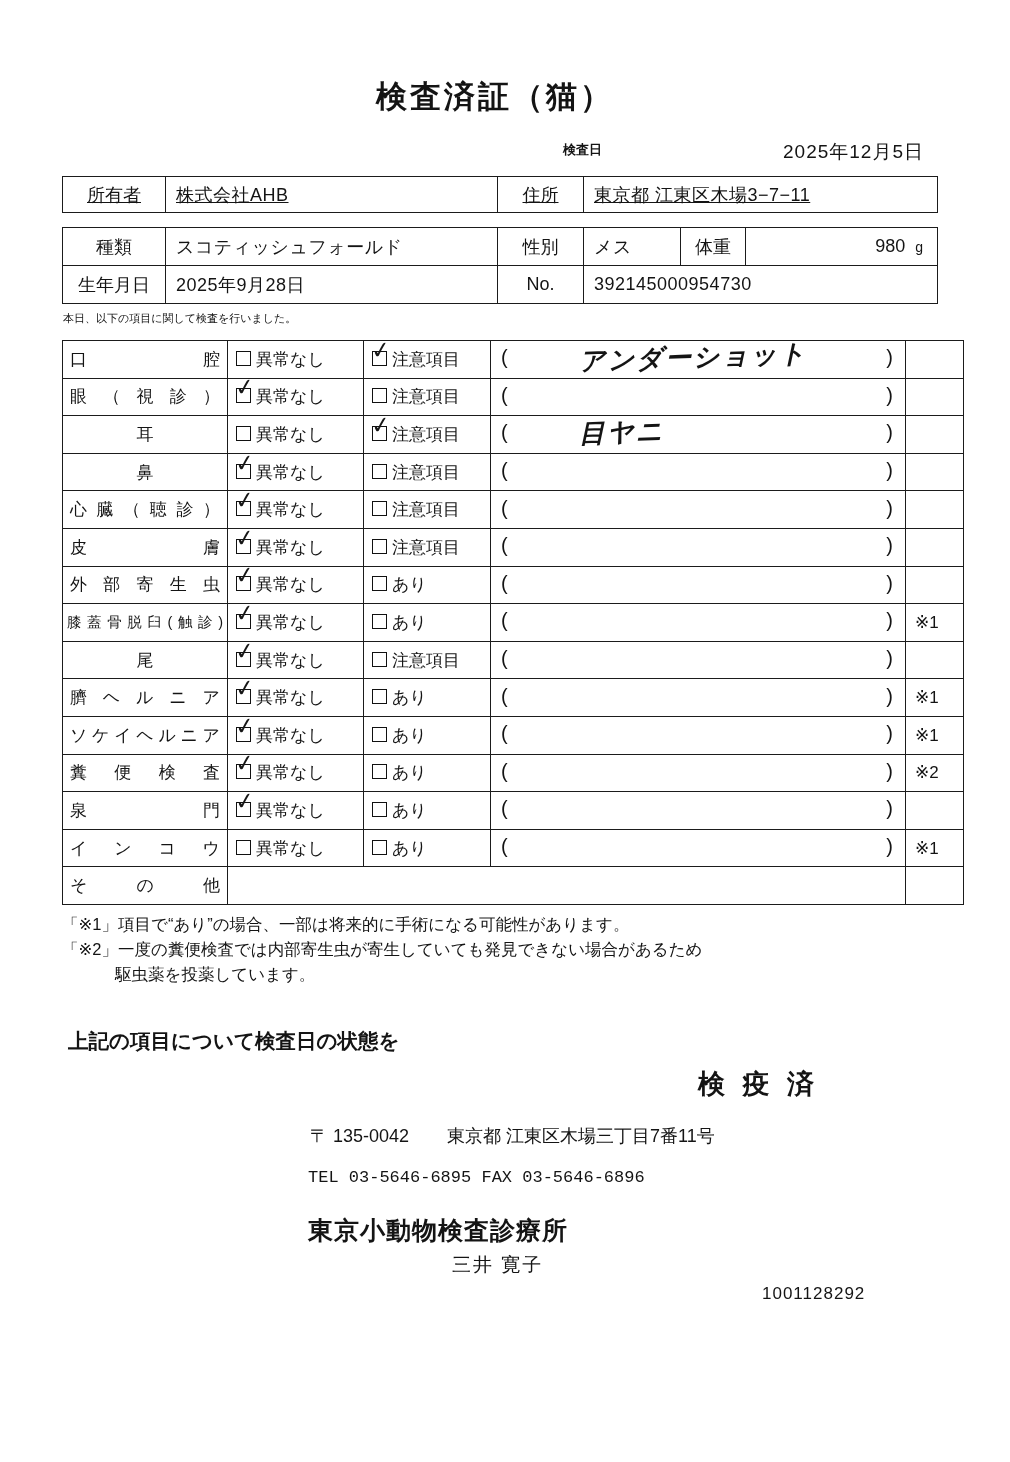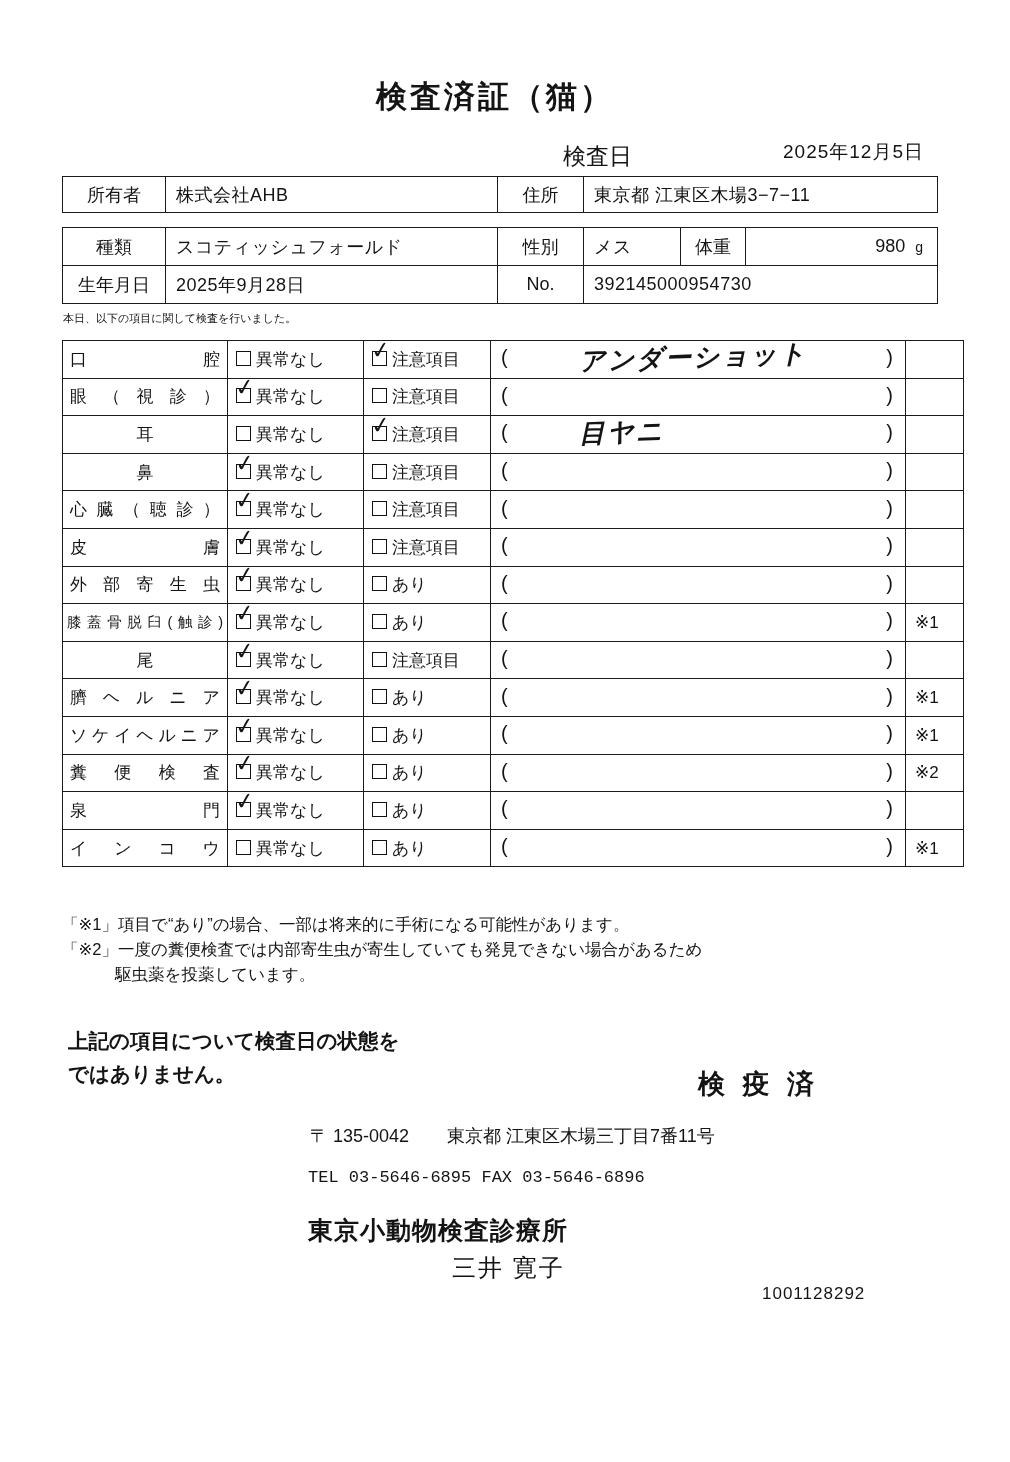--- a/index.html
+++ b/index.html
@@ -5,26 +5,26 @@
   html,body{margin:0;padding:0;background:#ffffff;}
   .page{
     position:relative;width:1010px;height:1462px;background:#ffffff;
     font-family:"Liberation Sans","DejaVu Sans",sans-serif;color:#141414;
     overflow:hidden;
   }
   .abs{position:absolute;}
   
   .title{top:76px;left:0;width:990px;text-align:center;font-size:31px;font-weight:600;letter-spacing:3px;}
   
-  .date-label{top:141px;left:563px;font-size:23px;}
+  .date-label{top:141px;left:563px;font-size:13px;font-weight:bold;}
   .date-value{top:139px;left:783px;font-size:19px;letter-spacing:1px;}
   
   table.doc{border-collapse:collapse;table-layout:fixed;background:#fff;}
   table.doc td{border:1.6px solid #1b1b1b;overflow:hidden;}
-  .t-owner{top:176px;left:62px;width:875px;}
+  .t-owner{top:176px;left:62px;width:875px;text-decoration:underline;}
   .t-owner tr{height:36px;}
   .t-animal{top:227px;left:62px;width:875px;}
   .t-animal tr{height:38px;}
   .label-cell{text-align:center;font-size:18px;}
   .value-cell{padding-left:10px;font-size:18px;letter-spacing:0.5px;}
   .weight-cell{text-align:right;padding-right:14px;font-size:18px;}
   .weight-unit{font-size:14px;margin-left:10px;}
   
   .intro{top:311px;left:63px;font-size:11px;}
   
@@ -50,21 +50,21 @@
   .fn3{top:964px;left:115px;font-size:16.5px;}
   
   .disclaimer{top:1024px;left:62px;font-size:20.5px;font-weight:600;line-height:33px;margin-left:6px;}
   
   .stamp{top:1066px;left:698px;font-size:27px;font-weight:600;letter-spacing:5px;}
   
   .postal-line{top:1124px;left:310px;font-size:18px;}
   .postal-line .addr{margin-left:38px;}
   .tel-line{top:1168px;left:308px;font-size:17px;font-family:"Liberation Mono","DejaVu Sans Mono",monospace;}
   .clinic{top:1214px;left:308px;font-size:25px;font-weight:600;letter-spacing:1px;}
-  .vet{top:1252px;left:452px;font-size:24px;letter-spacing:2px;text-align:right;}
+  .vet{top:1252px;left:452px;font-size:19px;letter-spacing:2px;text-align:right;}
   .serial{top:1284px;left:762px;font-size:17px;letter-spacing:1px;}
 </style>
 </head>
 <body>
 
 <div class="page">
 
   <div class="abs title">検査済証（猫）</div>
 
   <div class="abs date-label">検査日</div>
@@ -290,30 +290,36 @@
             <span class="item-inner">インコウ</span>
           </td>
           <td class="c-opt"><span class="cb"></span><span>異常なし</span></td>
           <td class="c-opt"><span class="cb"></span><span>あり</span></td>
           <td class="c-note">
             <span class="p-open">(</span>
             <span class="p-close">)</span>
           </td>
           <td class="c-remark">※1</td>
         </tr>
+        <tr>
+          <td class="c-item">
+            <span class="item-inner">その他</span>
+          </td>
+          <td class="c-empty" colspan="3"></td>
+          <td class="c-remark"></td>
+        </tr>
       </tbody>
   </table>
 
   <div class="abs fn1">「※1」項目で“あり”の場合、一部は将来的に手術になる可能性があります。</div>
   <div class="abs fn2">「※2」一度の糞便検査では内部寄生虫が寄生していても発見できない場合があるため</div>
   <div class="abs fn3">駆虫薬を投薬しています。</div>
 
   <div class="abs disclaimer">
     <div>上記の項目について検査日の状態を</div>
-    <div>ではありません。</div>
   </div>
 
   <div class="abs stamp">検 疫 済</div>
 
   <div class="abs postal-line">
     <span>〒 135-0042</span><span class="addr">東京都 江東区木場三丁目7番11号</span>
   </div>
   <div class="abs tel-line">TEL 03-5646-6895  FAX 03-5646-6896</div>
   <div class="abs clinic">東京小動物検査診療所</div>
   <div class="abs vet">三井 寛子</div>

